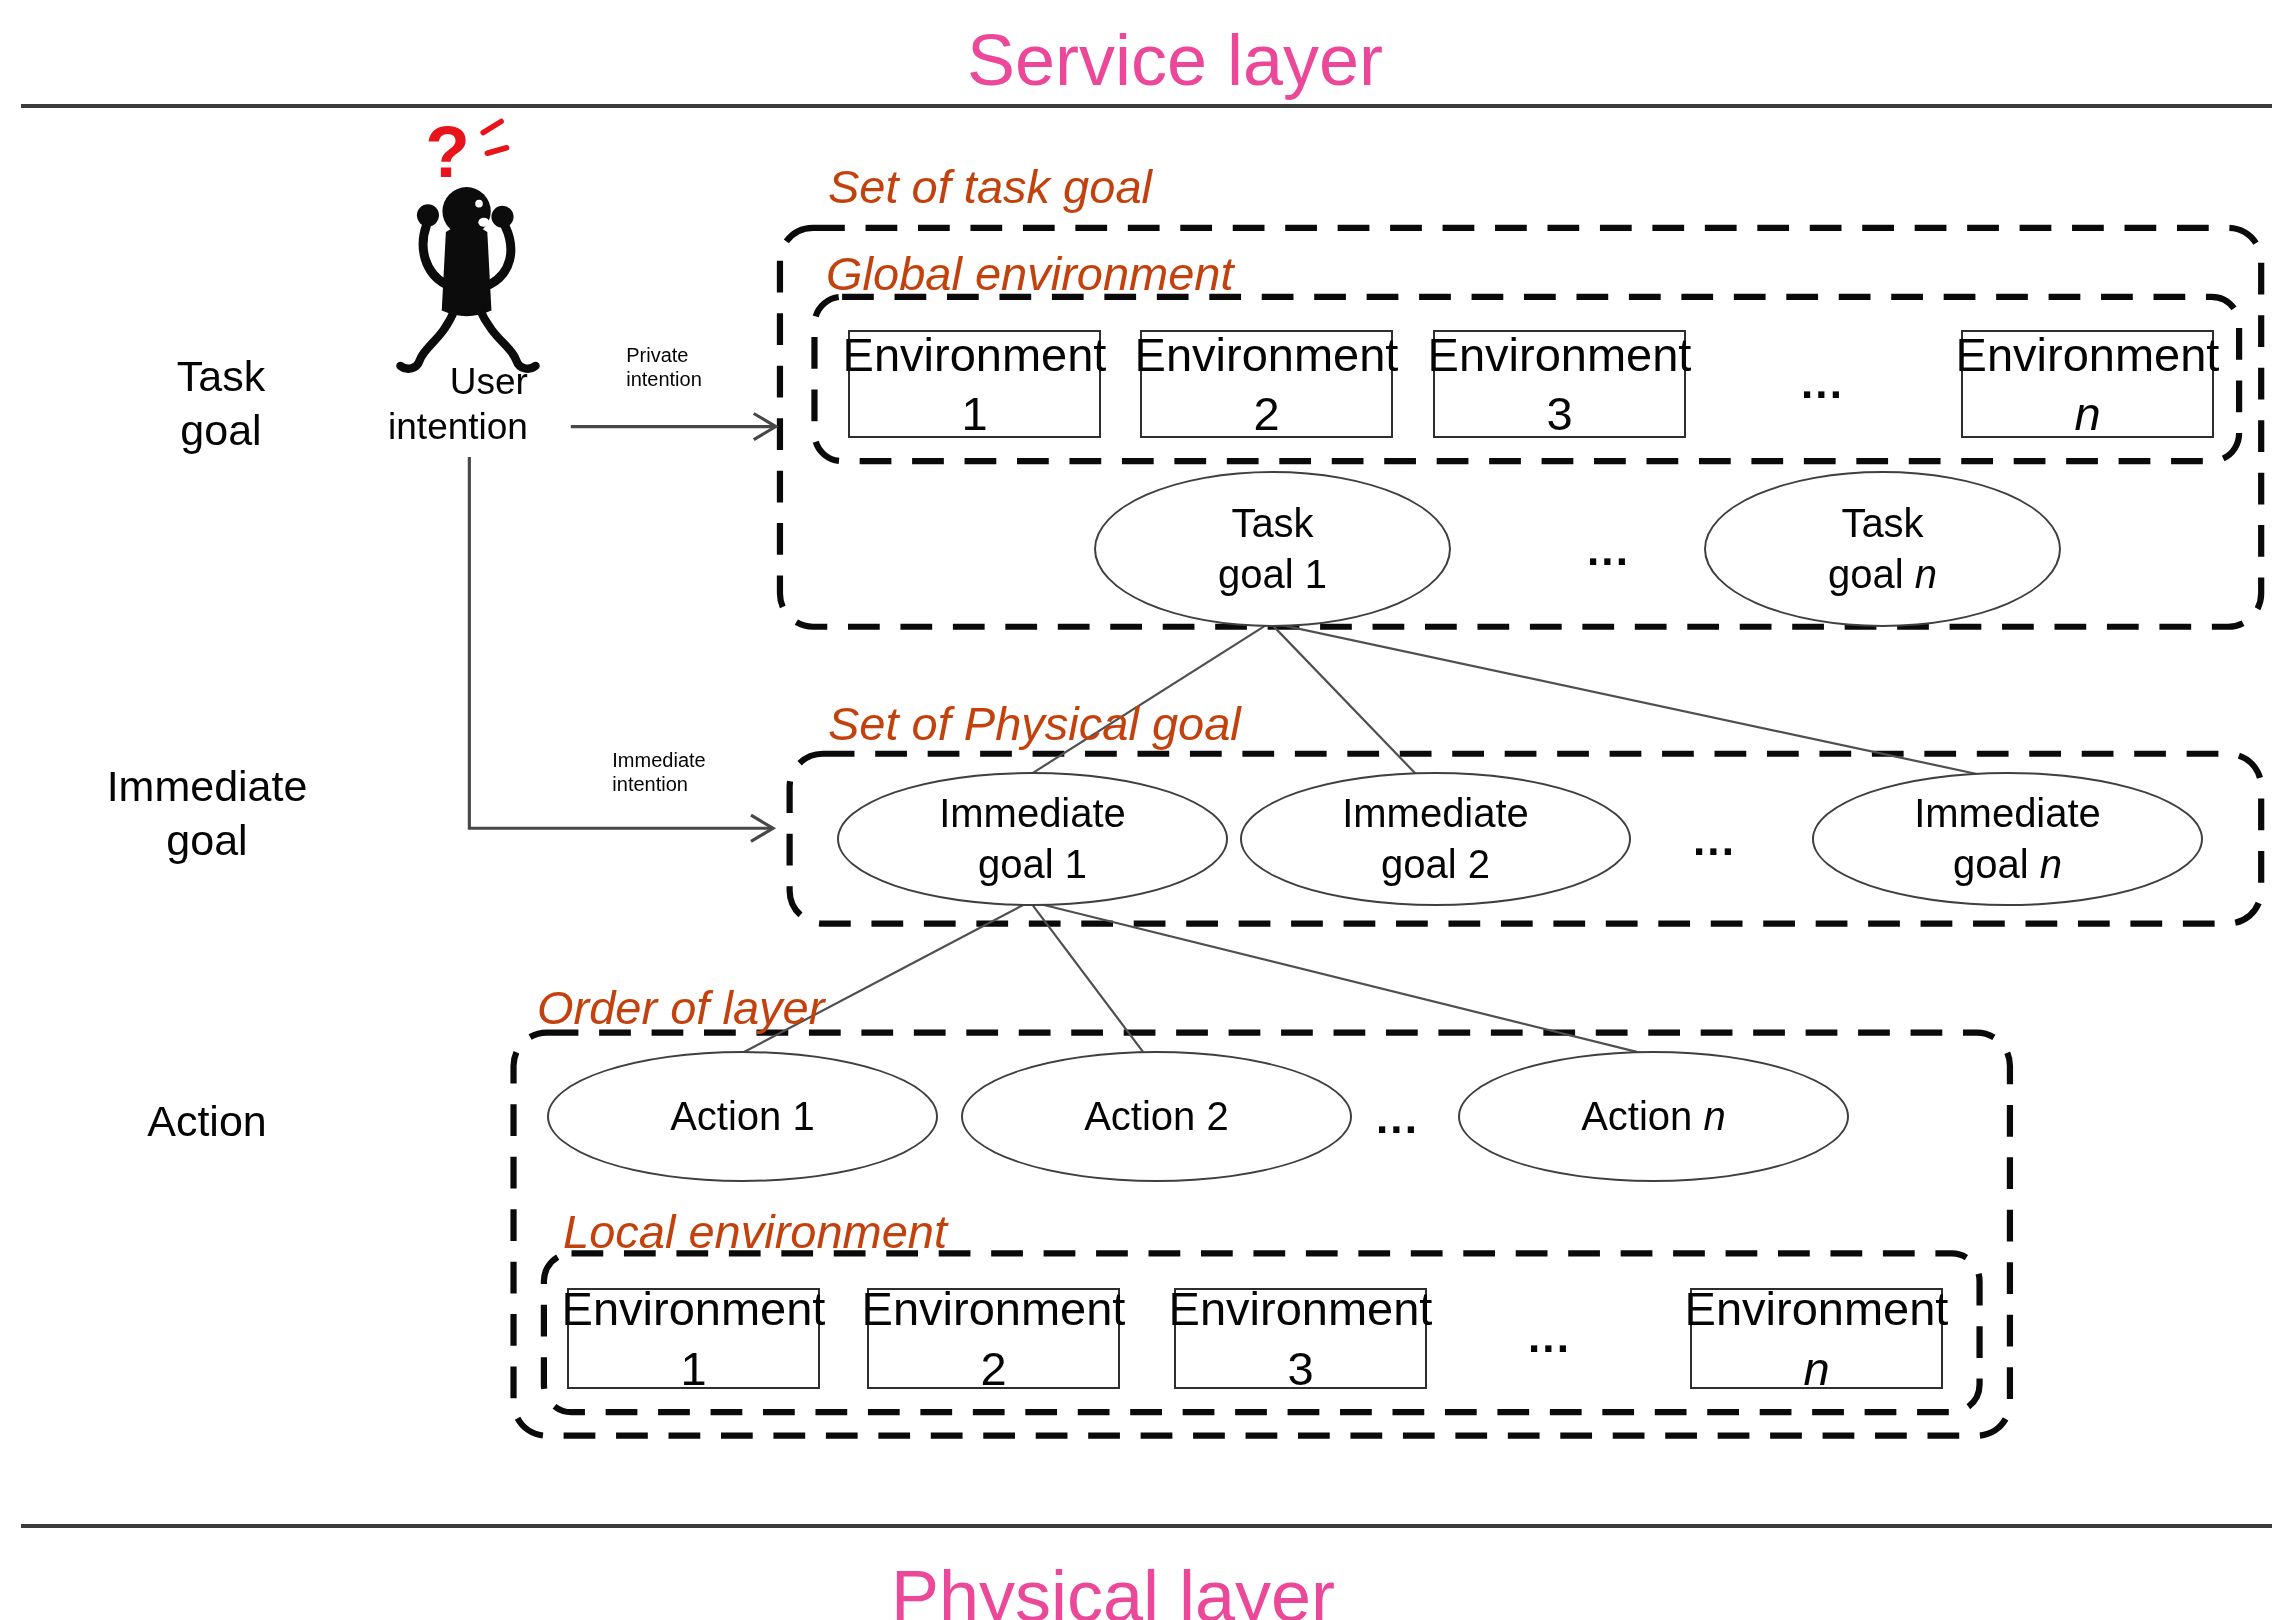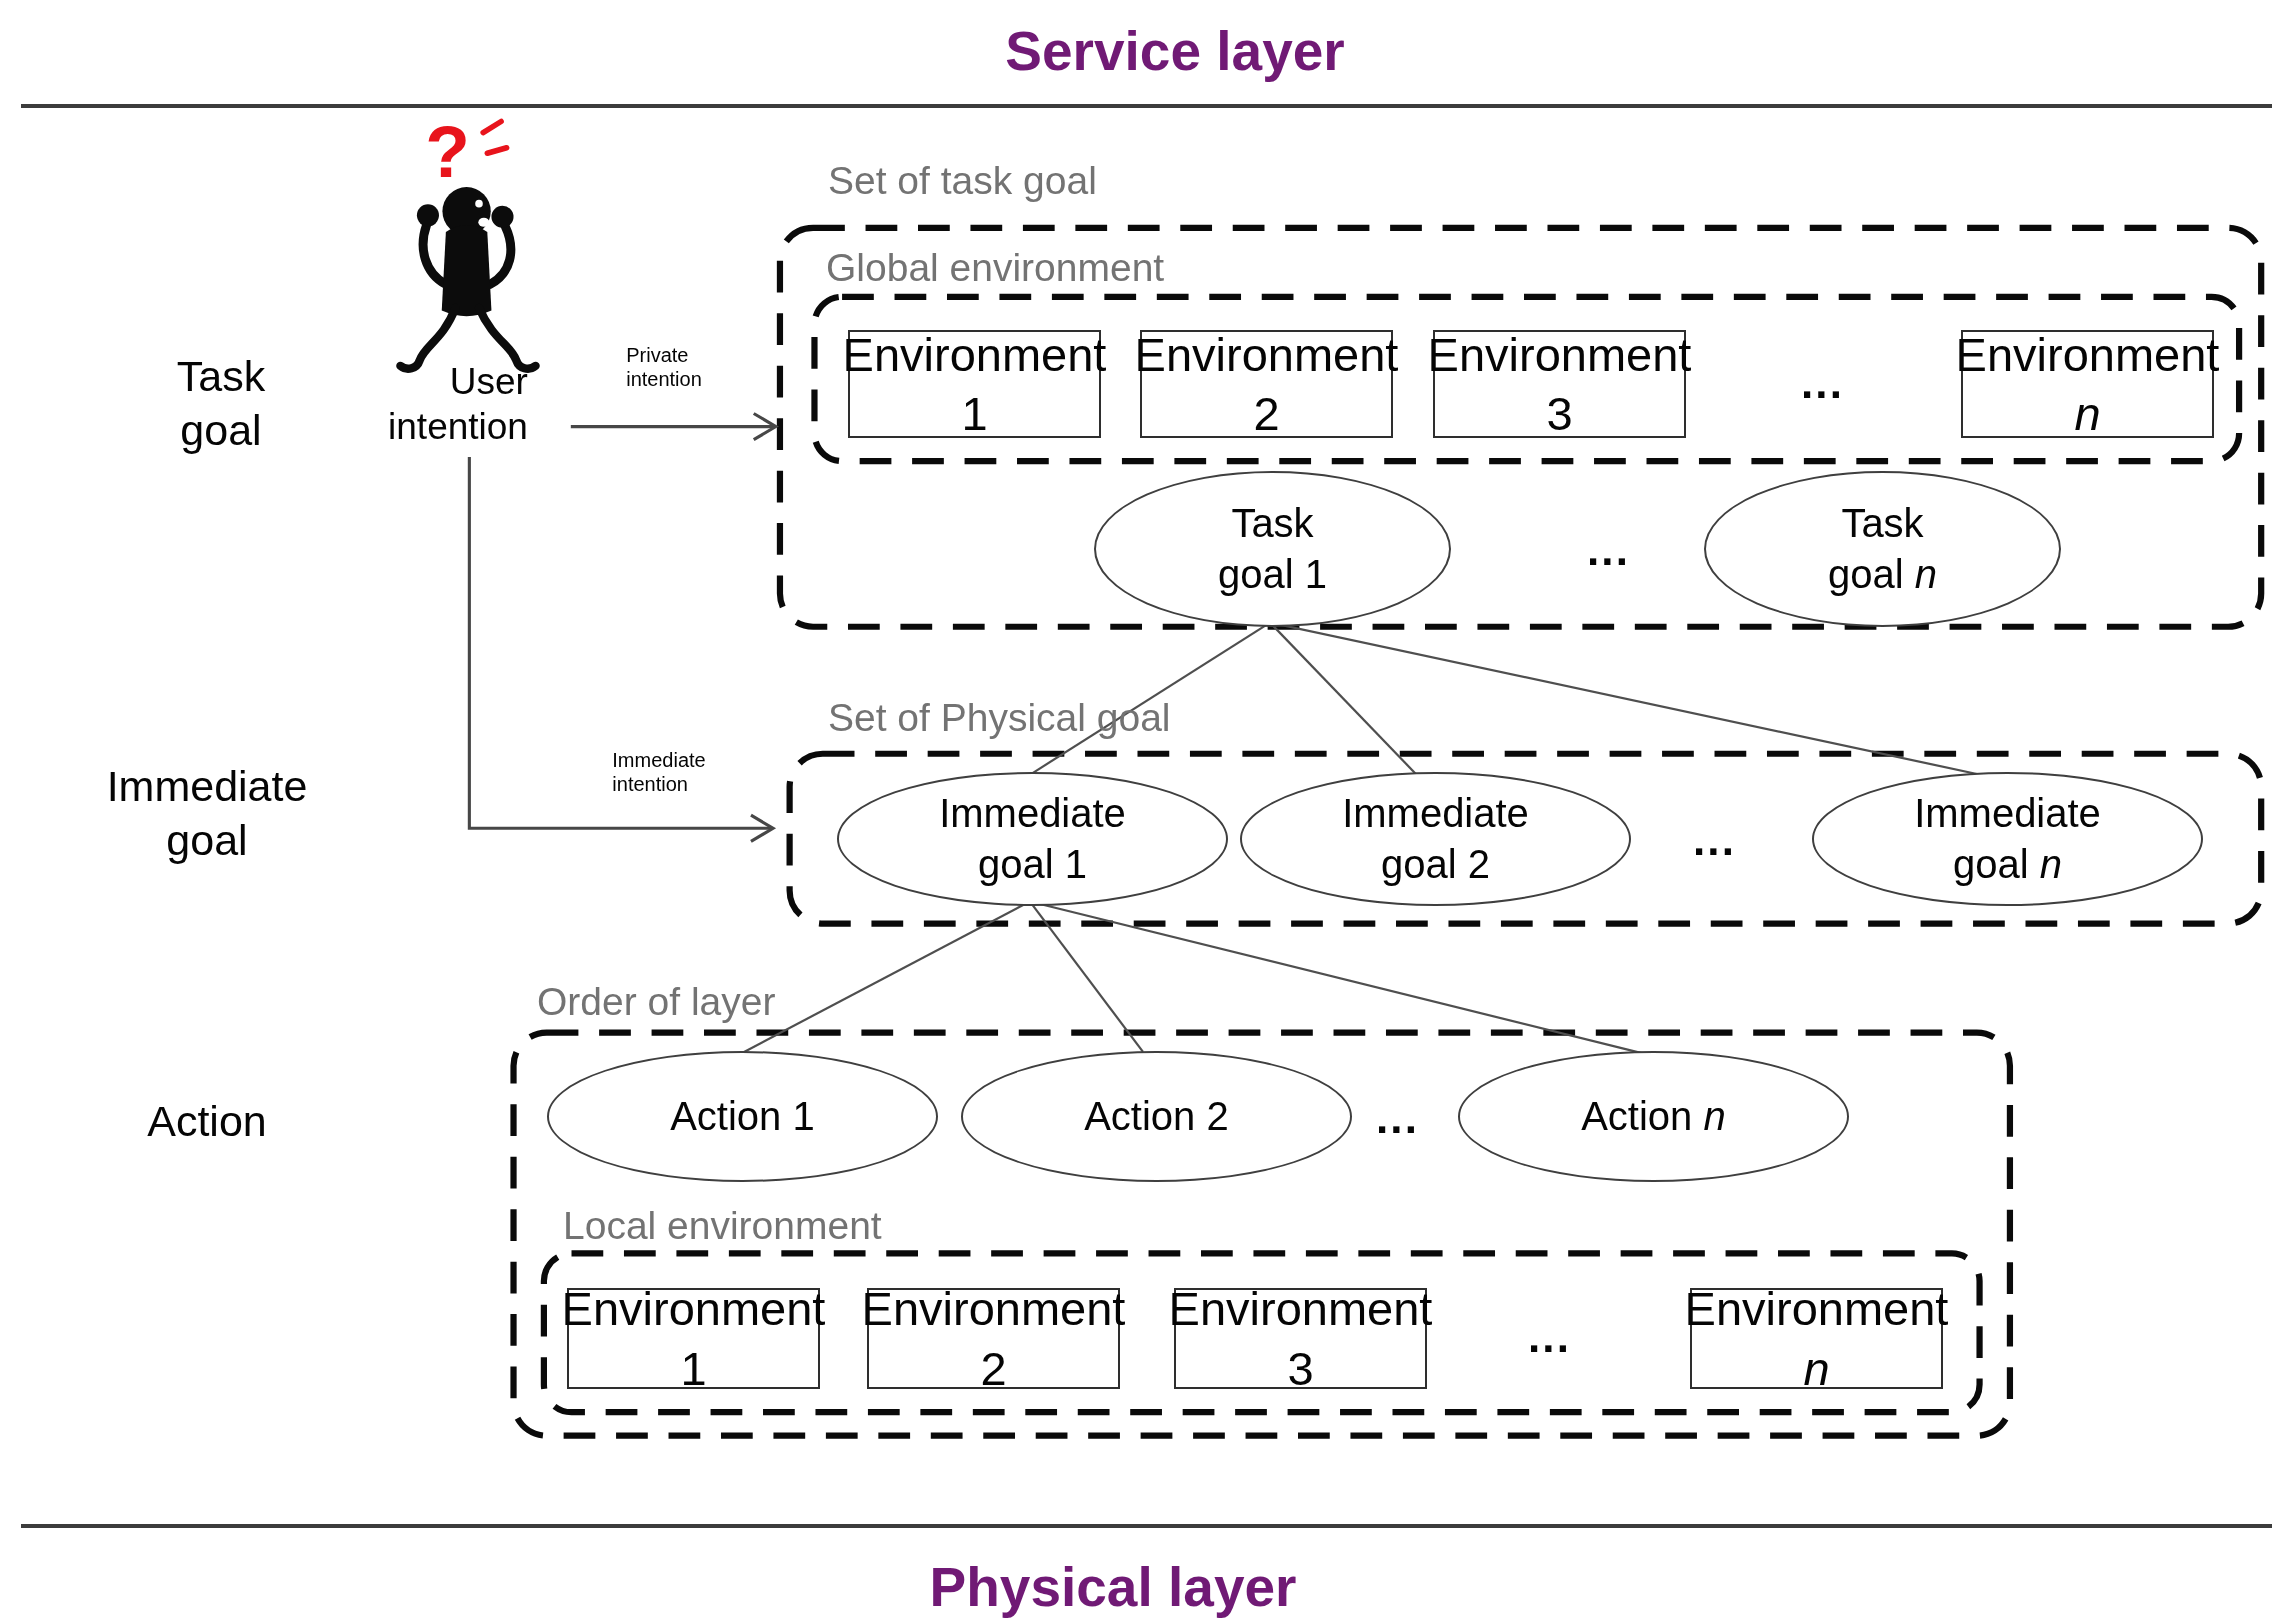--- a/index.html
+++ b/index.html
@@ -5,22 +5,22 @@
   html,body{margin:0;padding:0;background:#ffffff;}
   #canvas{
     position:relative;
     width:2295px;height:1620px;
     background:#ffffff;
     font-family:"Liberation Sans","DejaVu Sans",sans-serif;
     color:#050505;
     overflow:hidden;
   }
   .hline{position:absolute;height:3.5px;background:#3c3c3c;}
-  .title{position:absolute;font-size:55px;color:#701a75;transform:translateX(-50%);white-space:nowrap;z-index:12;font-weight:bold;}
-  .sect{position:absolute;font-size:39px;color:#737373;white-space:nowrap;z-index:12;}
+  .title{position:absolute;font-size:72px;color:#ec4899;transform:translateX(-50%);white-space:nowrap;z-index:12;}
+  .sect{position:absolute;font-size:47px;color:#c2410c;white-space:nowrap;z-index:12;font-style:italic;}
   .rowlbl{position:absolute;font-size:43px;line-height:1.26;text-align:center;white-space:pre-line;transform:translateX(-50%);z-index:12;}
   .userlbl{position:absolute;font-size:37px;line-height:1.22;text-align:right;white-space:pre-line;transform:translateX(-50%);z-index:12;}
   .intlbl{position:absolute;font-size:20px;line-height:1.18;text-align:left;white-space:pre-line;transform:translateX(-50%);z-index:12;}
   .node{
     position:absolute;border:2.1px solid #3f3f3f;border-radius:50%;background:#fff;
     display:flex;flex-direction:column;align-items:center;justify-content:center;
     font-size:40px;line-height:1.28;text-align:center;z-index:10;
   }
   .envbox{
     position:absolute;border:2.8px solid #2e2e2e;background:#fff;

